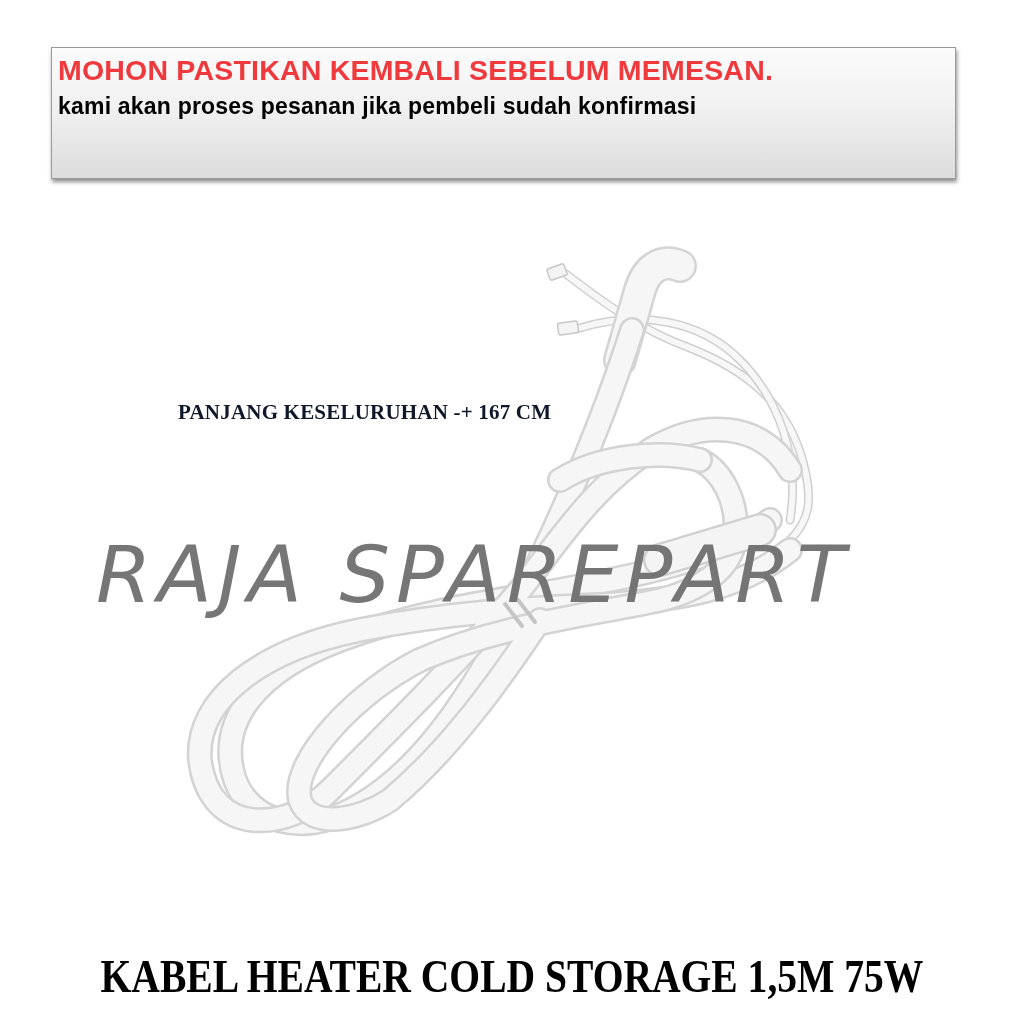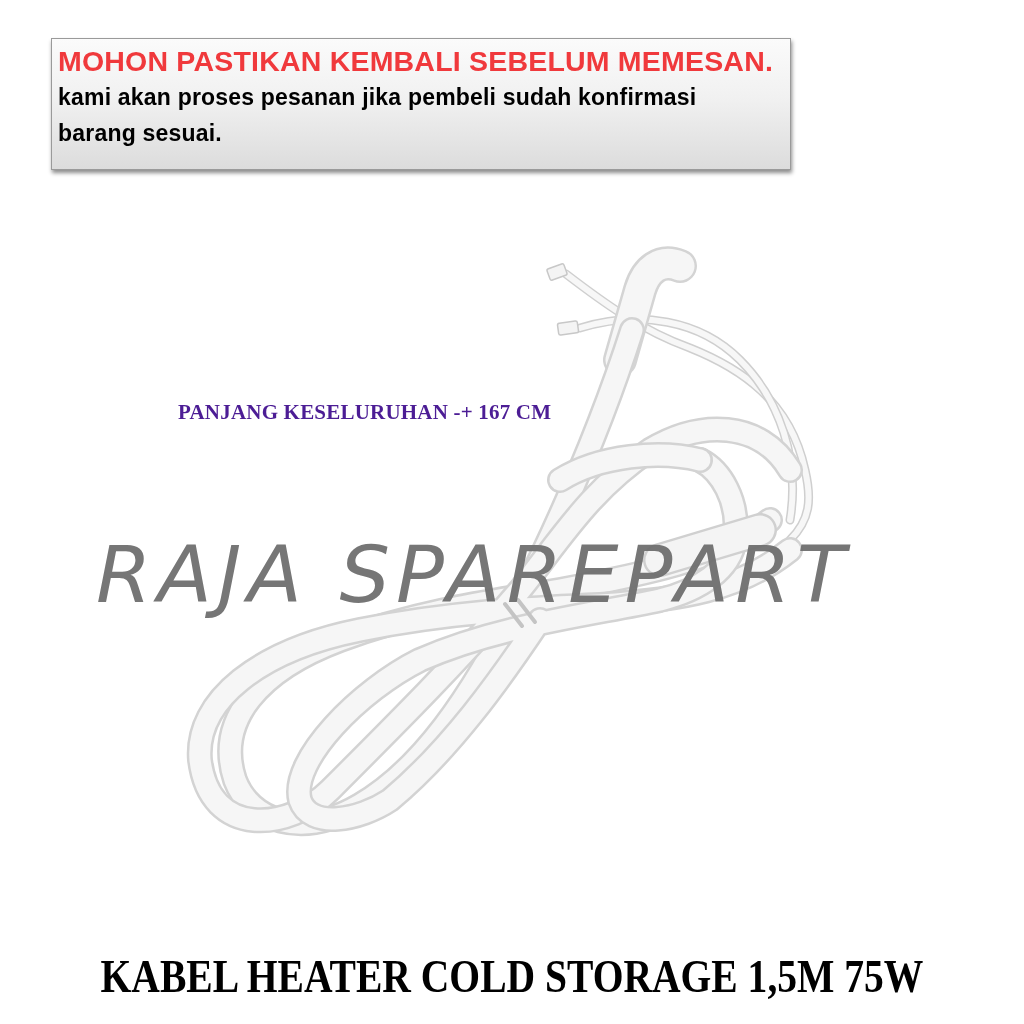--- a/index.html
+++ b/index.html
@@ -12,22 +12,22 @@
   }
   .canvas {
     position: relative;
     width: 1024px;
     height: 1024px;
     background: #ffffff;
   }
   .notice-box {
     position: absolute;
     left: 51px;
-    top: 38px;
-    width: 740px;
+    top: 47px;
+    width: 905px;
     height: 132px;
     box-sizing: border-box;
     border: 1px solid #9a9a9a;
     background: linear-gradient(180deg, #fbfbfb 0%, #f1f1f1 45%, #dcdcdc 100%);
     box-shadow: 1px 3px 4px rgba(0,0,0,0.45);
     padding: 4px 0 0 6px;
     font-family: "Liberation Sans", sans-serif;
     font-weight: bold;
   }
   .notice-line {
@@ -44,21 +44,21 @@
     color: #000000;
     font-size: 23px;
   }
   .length-label {
     position: absolute;
     left: 178px;
     top: 400px;
     font-family: "Liberation Serif", serif;
     font-weight: bold;
     font-size: 21px;
-    color: #4c1d95;
+    color: #0f172a;
     white-space: nowrap;
     letter-spacing: 0.2px;
   }
   .product-art {
     position: absolute;
     left: 0;
     top: 0;
     width: 1024px;
     height: 1024px;
   }
@@ -94,21 +94,20 @@
   }
 </style>
 </head>
 <body>
 
 <div class="canvas">
 
   <div class="notice-box">
     <span class="notice-line notice-title">MOHON PASTIKAN KEMBALI SEBELUM MEMESAN.</span>
     <span class="notice-line notice-body">kami akan proses pesanan jika pembeli sudah konfirmasi</span>
-    <span class="notice-line notice-body">barang sesuai.</span>
   </div>
 
   <svg class="product-art" viewBox="0 0 1024 1024" xmlns="http://www.w3.org/2000/svg">
     <defs>
       <filter id="soft" x="-5%" y="-5%" width="110%" height="110%">
         <feGaussianBlur stdDeviation="0.6"></feGaussianBlur>
       </filter>
     </defs>
     <g fill="none" stroke-linecap="round" stroke-linejoin="round" filter="url(#soft)">
 

